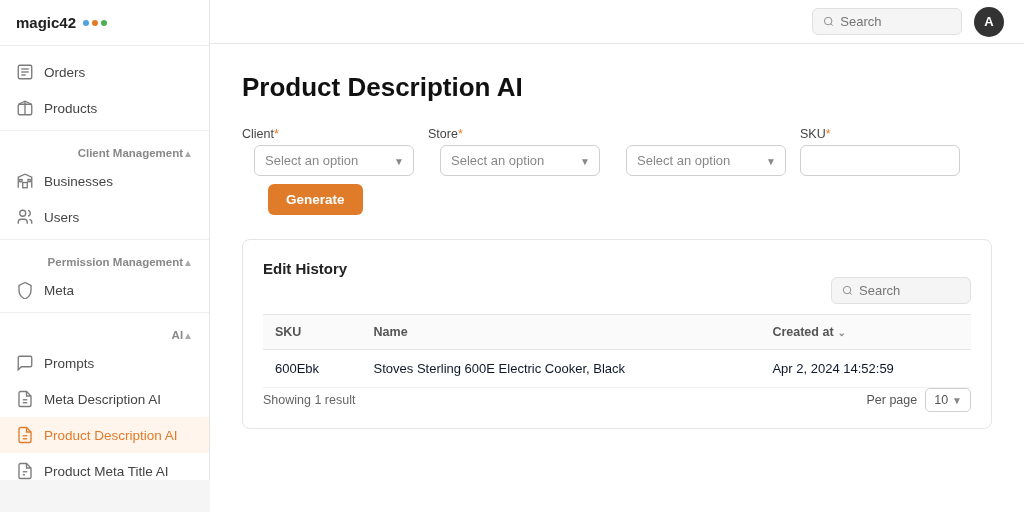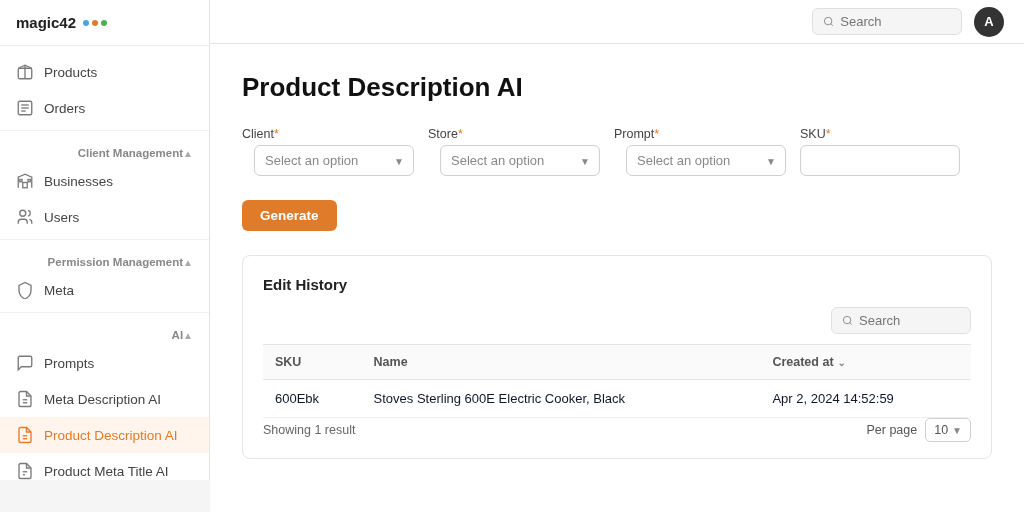--- a/index.html
+++ b/index.html
@@ -22,33 +22,33 @@
     .topbar { height: 44px; background: #fff; border-bottom: 1px solid #e5e5e5; display: flex; align-items: center; justify-content: flex-end; padding: 0 20px; gap: 12px; }
     .search-bar { display: flex; align-items: center; gap: 6px; background: #f5f5f5; border: 1px solid #e0e0e0; border-radius: 6px; padding: 5px 10px; width: 150px; }
     .search-bar input { border: none; background: transparent; outline: none; font-size: 13px; color: #555; width: 100%; }
     .avatar { width: 30px; height: 30px; border-radius: 50%; background: #333; color: #fff; display: flex; align-items: center; justify-content: center; font-size: 13px; font-weight: 600; }
 
     
     .content { flex: 1; padding: 28px 32px; overflow-y: auto; background: #fff; }
     .page-title { font-size: 26px; font-weight: 700; color: #111; margin-bottom: 24px; }
 
     
-    .form-row { display: flex; align-items: flex-end; gap: 14px; margin-bottom: 24px; flex-wrap: wrap; }
+    .form-row { display: flex; align-items: flex-end; gap: 14px; margin-bottom: 8px; flex-wrap: wrap; }
     .form-group { display: flex; flex-direction: column; gap: 4px; }
     .form-label { font-size: 12.5px; color: #444; font-weight: 500; }
     .form-label .required { color: #e07b2a; }
     .select-wrapper { position: relative; padding-left: 12px; }
     .form-select { appearance: none; background: #fff; border: 1px solid #d0d0d0; border-radius: 6px; padding: 7px 32px 7px 10px; font-size: 13px; color: #888; cursor: pointer; min-width: 160px; outline: none; }
     .select-arrow { position: absolute; right: 10px; top: 50%; transform: translateY(-50%); font-size: 10px; color: #888; pointer-events: none; }
     .sku-input { border: 1px solid #d0d0d0; border-radius: 6px; padding: 7px 10px; font-size: 13px; outline: none; width: 160px; color: #333; }
-    .btn-generate { background: #e07b2a; color: #fff; border: none; border-radius: 6px; padding: 8px 18px; font-size: 13.5px; font-weight: 600; cursor: pointer; }
+    .btn-generate { background: #e07b2a; color: #fff; border: none; border-radius: 6px; padding: 8px 18px; font-size: 13.5px; font-weight: 600; cursor: pointer; margin-left: 26px; }
 
     
     .section-card { border: 1px solid #e5e5e5; border-radius: 8px; padding: 20px 20px 16px; }
-    .section-card-title { font-size: 15px; font-weight: 600; color: #222; margin-bottom: 14px; }
+    .section-card-title { font-size: 15px; font-weight: 600; color: #222; }
     .table-toolbar { display: flex; justify-content: flex-end; margin-bottom: 10px; }
     .table-search { display: flex; align-items: center; gap: 6px; background: #f5f5f5; border: 1px solid #e0e0e0; border-radius: 6px; padding: 5px 10px; width: 140px; }
     .table-search input { border: none; background: transparent; outline: none; font-size: 13px; color: #555; width: 100%; }
 
     
     table { width: 100%; border-collapse: collapse; }
     thead tr { border-top: 1px solid #e5e5e5; border-bottom: 1px solid #e5e5e5; }
     th { text-align: left; padding: 10px 12px; font-size: 12.5px; font-weight: 600; color: #555; background: #fafafa; }
     td { padding: 11px 12px; font-size: 13px; color: #0f172a; border-bottom: 1px solid #f0f0f0; }
     .col-created { display: flex; align-items: center; gap: 4px; cursor: pointer; }
@@ -69,34 +69,34 @@
     <span style="display:inline-flex;gap:3px;margin-left:1px;">
       <span style="width:6px;height:6px;border-radius:50%;background:#4fa3e0;display:inline-block;"></span>
       <span style="width:6px;height:6px;border-radius:50%;background:#e07b2a;display:inline-block;"></span>
       <span style="width:6px;height:6px;border-radius:50%;background:#4caf50;display:inline-block;"></span>
     </span>
   </div>
   <div class="sidebar-nav">
 
     <div class="nav-item">
       <svg class="nav-icon" viewBox="0 0 24 24" fill="none" stroke="currentColor" stroke-width="1.8">
-          <rect x="3" y="7" width="18" height="14" rx="2"></rect>
-          <path d="M3 7l9-4 9 4"></path>
-          <line x1="12" y1="3" x2="12" y2="21"></line>
-        </svg>
-      <span>Products</span>
-    </div>
-    <div class="nav-item">
-      <svg class="nav-icon" viewBox="0 0 24 24" fill="none" stroke="currentColor" stroke-width="1.8">
           <rect x="3" y="3" width="18" height="18" rx="2"></rect>
           <line x1="7" y1="8" x2="17" y2="8"></line>
           <line x1="7" y1="12" x2="17" y2="12"></line>
           <line x1="7" y1="16" x2="13" y2="16"></line>
         </svg>
       <span>Orders</span>
+    </div>
+    <div class="nav-item">
+      <svg class="nav-icon" viewBox="0 0 24 24" fill="none" stroke="currentColor" stroke-width="1.8">
+          <rect x="3" y="7" width="18" height="14" rx="2"></rect>
+          <path d="M3 7l9-4 9 4"></path>
+          <line x1="12" y1="3" x2="12" y2="21"></line>
+        </svg>
+      <span>Products</span>
     </div>
 
     <div class="divider"></div>
 
     <div class="section-header">
       <span>Client Management</span>
       <span class="chevron-icon">▲</span>
     </div>
     <div class="nav-item">
       <svg class="nav-icon" viewBox="0 0 24 24" fill="none" stroke="currentColor" stroke-width="1.8">
@@ -206,23 +206,20 @@
           <span>Store</span><span class="required">*</span>
         </label>
         <div class="select-wrapper">
           <select class="form-select">
             <option value="">Select an option</option>
           </select>
           <span class="select-arrow">▼</span>
         </div>
       </div>
       <div class="form-group">
-        <label class="form-label">
-          <span>Prompt</span><span class="required">*</span>
-        </label>
         <div class="select-wrapper">
           <select class="form-select">
             <option value="">Select an option</option>
           </select>
           <span class="select-arrow">▼</span>
         </div>
       </div>
       <div class="form-group">
         <label class="form-label">
           <span>SKU</span><span class="required">*</span>

